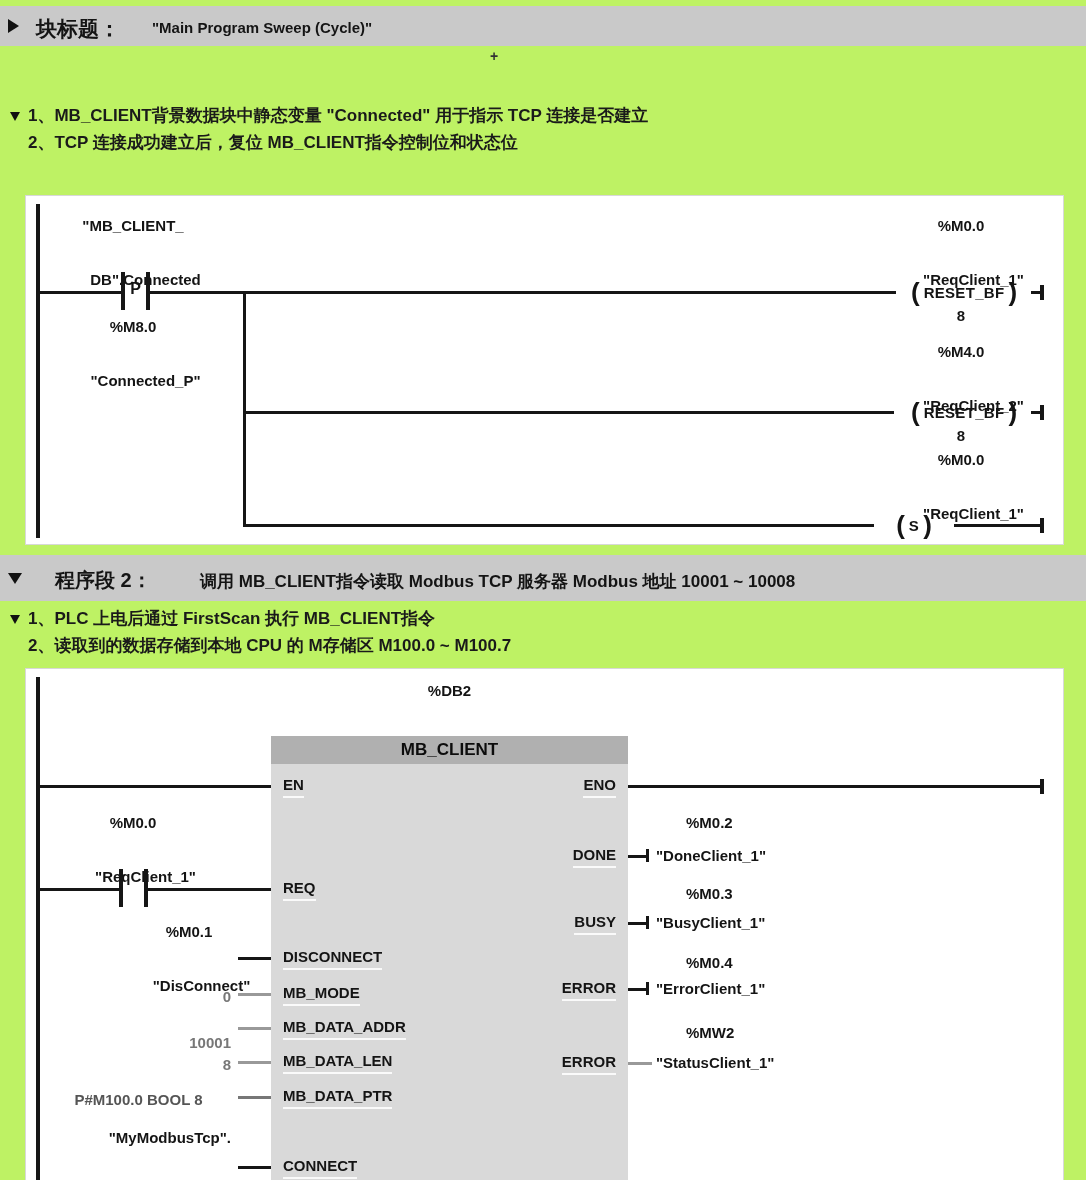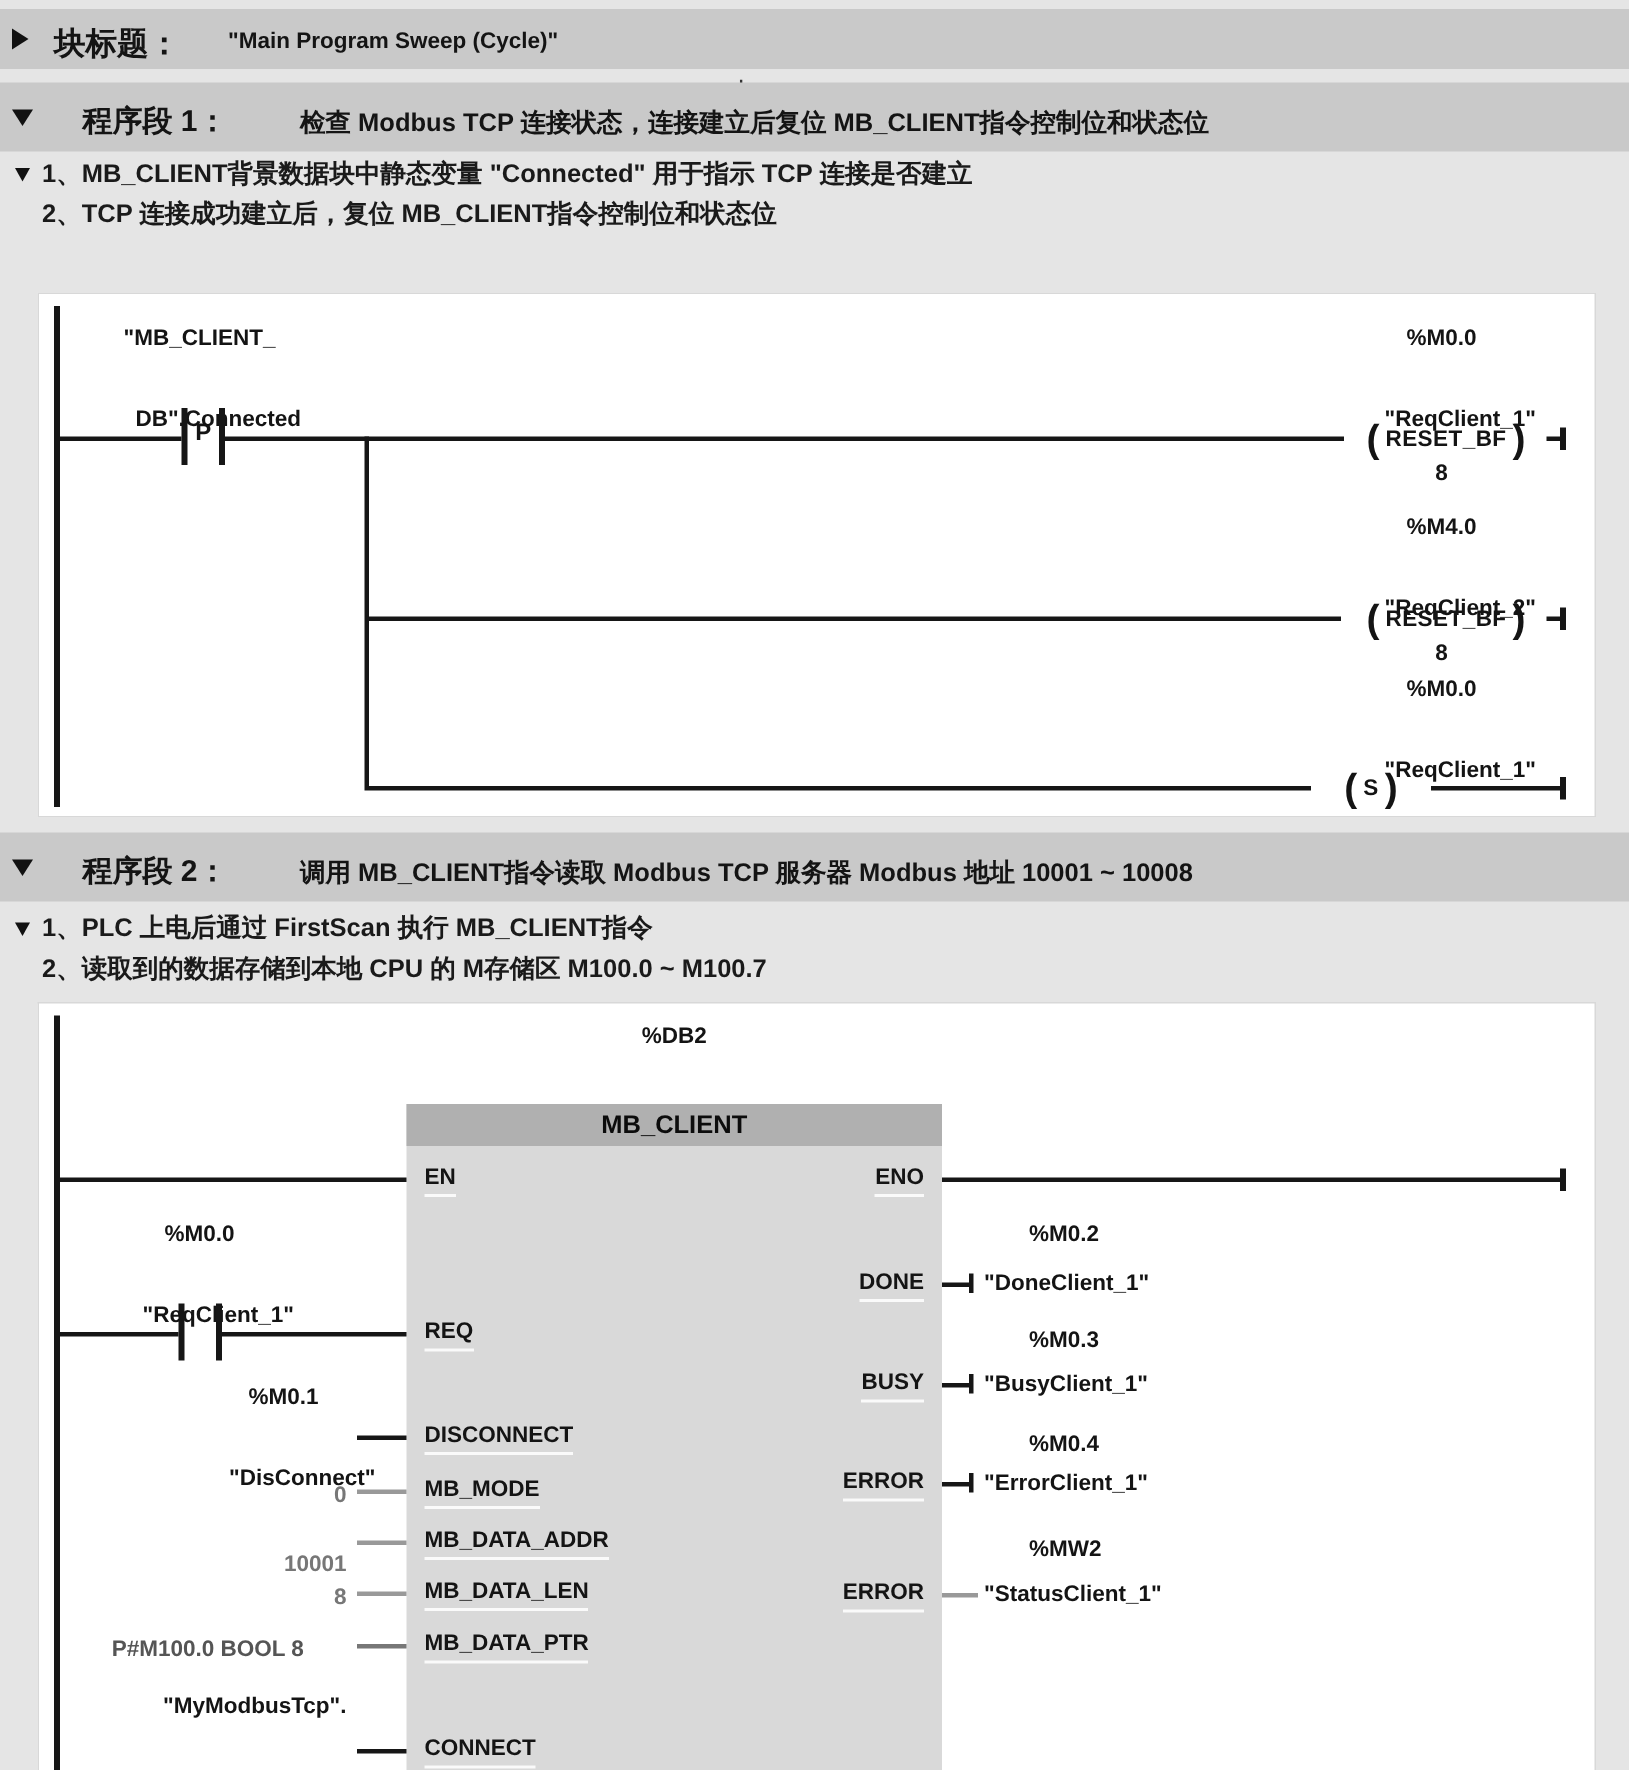--- a/index.html
+++ b/index.html
@@ -1,16 +1,16 @@
 <!DOCTYPE html>
 <html><head>
 <meta charset="utf-8">
 <style>
   html,body{margin:0;padding:0;background:#ffffff;}
-  #page{position:relative;width:1086px;height:1180px;background:#e5e5e5;overflow:hidden;
+  #page{position:relative;width:1086px;height:1180px;background:#bef264;overflow:hidden;
         font-family:"Liberation Sans","DejaVu Sans",sans-serif;color:#141414;}
   .hbar{position:absolute;left:0;width:1086px;background:#c9c9c9;}
   .tri-r{width:0;height:0;border-left:11px solid #111;border-top:7px solid transparent;border-bottom:7px solid transparent;position:absolute;}
   .tri-d{width:0;height:0;border-top:11px solid #111;border-left:7px solid transparent;border-right:7px solid transparent;position:absolute;}
   .tri-d.sm{border-top-width:9px;border-left-width:5px;border-right-width:5px;}
   .bar-label{position:absolute;font-size:20px;font-weight:700;white-space:nowrap;}
   .bar-text{position:absolute;font-size:17px;font-weight:600;white-space:nowrap;}
   .comment-line{position:absolute;font-size:17px;font-weight:600;white-space:nowrap;color:#1a1a1a;}
   .rung{position:absolute;left:25px;width:1037px;background:#ffffff;border:1px solid #d8d8d8;}
   .wire{position:absolute;height:3px;background:#161616;}
@@ -43,42 +43,39 @@
 <div id="page">
 
   <div class="hbar" style="top:6px;height:40px;">
     <div class="tri-r" style="left:8px;top:13px;"></div>
     <div class="bar-label" style="left:36px;top:9px;font-size:21px;">块标题：</div>
     <div class="bar-text" style="left:152px;top:13px;font-size:15px;">"Main Program Sweep (Cycle)"</div>
   </div>
 
   <div class="plus" style="left:490px;top:48px;">+</div>
 
-  <div class="hbar" style="top:55px;height:46px;">
-    <div class="tri-d" style="left:8px;top:18px;"></div>
-    <div class="bar-label" style="left:55px;top:12px;">程序段 1：</div>
-    <div class="bar-text" style="left:200px;top:15px;">检查 Modbus TCP 连接状态，连接建立后复位 MB_CLIENT指令控制位和状态位</div>
-  </div>
 
   <div class="tri-d sm" style="left:10px;top:112px;"></div>
   <div class="comment-line" style="left:28px;top:104px;">1、MB_CLIENT背景数据块中静态变量 "Connected" 用于指示 TCP 连接是否建立</div>
   <div class="comment-line" style="left:28px;top:131px;">2、TCP 连接成功建立后，复位 MB_CLIENT指令控制位和状态位</div>
 
   <div class="rung" style="top:195px;height:348px;">
     <div class="rail" style="left:10px;top:8px;height:334px;"></div>
 
     <div class="tag" style="left:17px;top:16px;width:180px;"><span>"MB_CLIENT_</span><br>
       <span>DB".Connected</span></div>
 
     <div class="wire" style="left:14px;top:95px;width:81px;"></div>
     <div class="cbar" style="left:95px;top:76px;"></div>
     <div class="pletter" style="left:99px;top:84px;width:21px;">P</div>
     <div class="cbar" style="left:120px;top:76px;"></div>
     <div class="wire" style="left:124px;top:95px;width:746px;"></div>
 
+    <div class="tag" style="left:17px;top:117px;width:180px;"><span>%M8.0</span><br>
+      <span>"Connected_P"</span></div>
 
     <div class="vwire" style="left:217px;top:95px;height:236px;"></div>
 
     <div class="tag" style="left:845px;top:16px;width:180px;"><span>%M0.0</span><br>
       <span>"ReqClient_1"</span></div>
     <div class="coil" style="left:868px;top:81px;width:140px;">
       <span class="paren">(</span>
       <span class="coil-op">RESET_BF</span>
       <span class="paren">)</span>
     </div>

